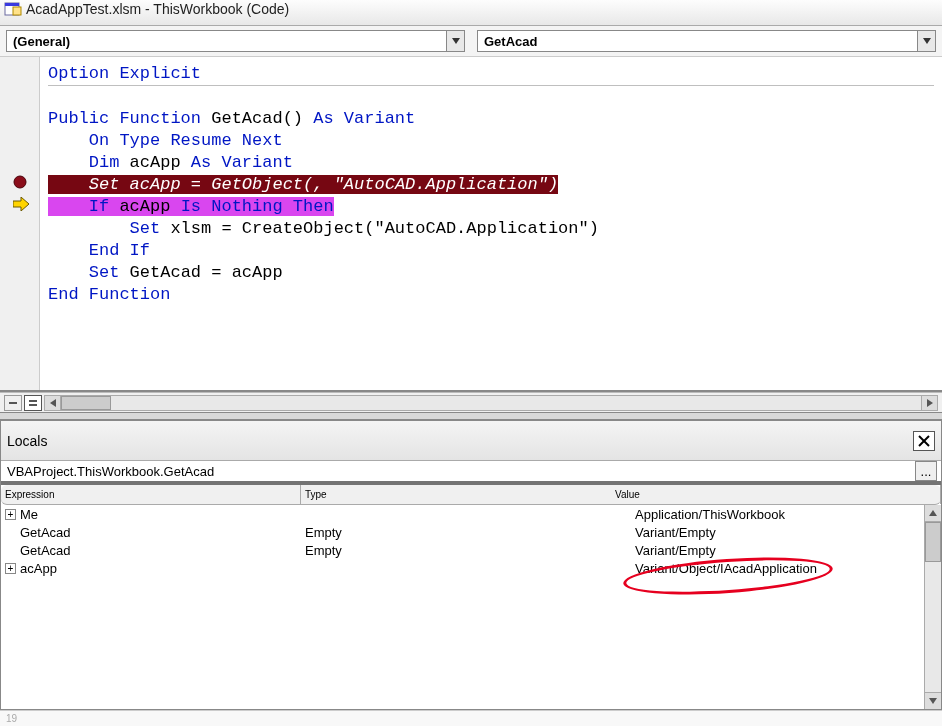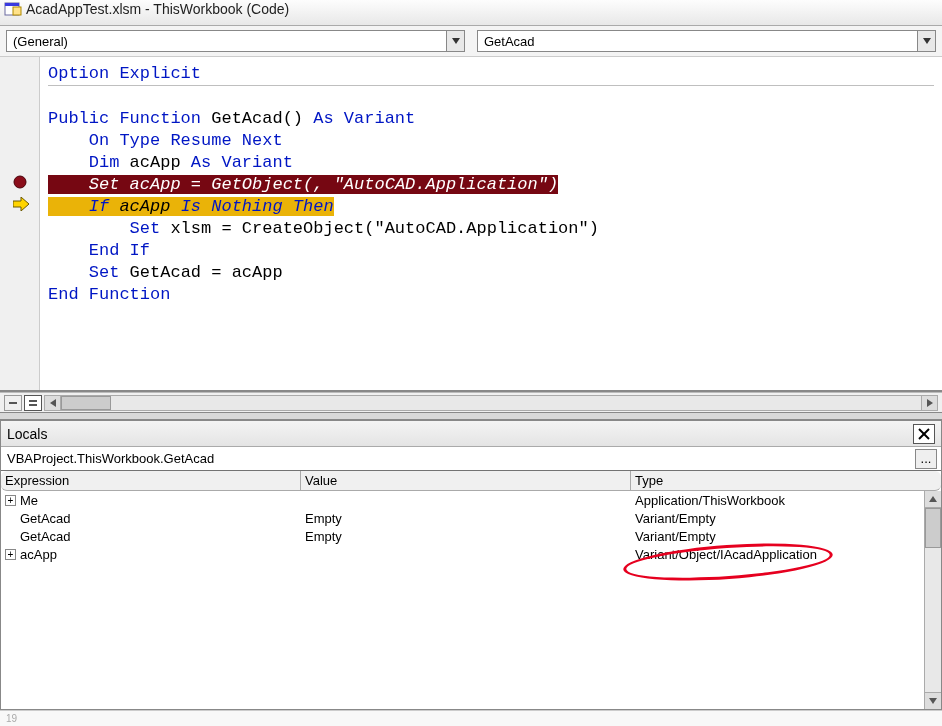--- a/index.html
+++ b/index.html
@@ -36,21 +36,21 @@
     display: flex;
     align-items: center;
     border: 1px solid #888;
     background: #fff;
     height: 22px;
     position: relative;
   }
   .dropdown span.val {
     flex: 1;
     padding: 0 6px;
-    font-weight: normal;
+    font-weight: bold;
     font-size: 13px;
   }
   .dropdown .arrow {
     width: 18px;
     height: 100%;
     background: #e8e8e8;
     border-left: 1px solid #888;
     display:flex;align-items:center;justify-content:center;
   }
   .arrow svg{display:block;}
@@ -81,21 +81,21 @@
     line-height: 22px;
     white-space: pre;
     color:#000;
     position:relative;
     overflow:hidden;
   }
   .kw{color:#0016c4;text-align:right;}
   .str{color:#000;}
   .bp-line{background:#760712;color:#fff;display:inline;font-style:italic;}
   .bp-line .kw,.bp-line .str{color:#fff;}
-  .cur-line{background:#eab308;color:#000;display:inline;font-style:italic;}
+  .cur-line{background:#d946ef;color:#000;display:inline;}
   .cur-line .kw{color:#0016c4;}
   .divider-after-first{
     border-bottom:1px solid #bfbfbf;
     display:block;
     width:100%;
     height:0;
   }
   .bottom-controls{
     height:20px;
     background:#f0f0f0;
@@ -117,42 +117,42 @@
   .hscroll .sbtn{width:16px;height:100%;background:#ddd;border-right:1px solid #aaa;display:flex;align-items:center;justify-content:center;}
   .hscroll .sbtn:last-child{border-right:none;border-left:1px solid #aaa;}
   .hscroll .thumb{width:50px;height:100%;background:#ccc;border:1px solid #999;}
   .splitter{height:8px;background:#d8d8d8;border-top:1px solid #888;border-bottom:1px solid #888;cursor:row-resize;}
   .locals-panel{
     height:290px;
     display:flex;flex-direction:column;
     border:1px solid #888;
   }
   .locals-header{
-    height:26px;background:linear-gradient(#f4f4f4,#e4e4e4);
+    height:40px;background:linear-gradient(#f4f4f4,#e4e4e4);
     display:flex;align-items:center;padding:0 6px;
     font-size:14px;
     border-bottom:1px solid #aaa;
   }
   .locals-header .spacer{flex:1;}
   .close-x{
     width:22px;height:20px;border:1px solid #555;background:#fff;
     display:flex;align-items:center;justify-content:center;
     font-weight:bold;font-size:15px;
   }
   .context-row{
     height:24px;display:flex;align-items:center;background:#fff;
-    border-bottom:1px solid #737373;padding:0 0 0 6px;font-size:13px;
+    border-bottom:4px solid #737373;padding:0 0 0 6px;font-size:13px;
   }
   .context-row .ctx{flex:1;}
   .context-row .more{
     width:22px;height:20px;border:1px solid #888;background:#efefef;
     display:flex;align-items:center;justify-content:center;margin-right:4px;
   }
   .locals-grid-header{
-    display:flex;height:20px;background:#f0f0f0;border-bottom:1px solid #aaa;font-size:13px;border-radius:6px;
+    display:flex;height:20px;background:#f0f0f0;border-bottom:1px solid #aaa;font-size:10px;border-radius:6px;
   }
   .col{padding:1px 4px;border-right:1px solid #aaa;display:flex;align-items:center;}
   .col-expr{width:300px;}
   .col-val{width:330px;}
   .col-type{flex:1;border-right:none;position:relative;}
   .locals-body{
     flex:1;background:#fff;overflow:auto;font-size:13px;position:relative;
   }
   .row{display:flex;height:18px;align-items:center;}
   .row .col{border-right:none;}
@@ -278,22 +278,22 @@
           <line x1="11" y1="1" x2="1" y2="11" stroke="#000" stroke-width="2"></line>
         </svg>
     </div>
   </div>
   <div class="context-row">
     <span class="ctx">VBAProject.ThisWorkbook.GetAcad</span>
     <div class="more">...</div>
   </div>
   <div class="locals-grid-header">
     <div class="col col-expr">Expression</div>
+    <div class="col col-type">Type</div>
     <div class="col col-val">Value</div>
-    <div class="col col-type">Type</div>
   </div>
   <div class="locals-body">
     <div id="rows-container">
         <div class="row">
           <div class="col col-expr">
             <span class="expander">+</span>
             <span>Me</span>
           </div>
           <div class="col col-val"></div>
           <div class="col col-type">Application/ThisWorkbook</div>

